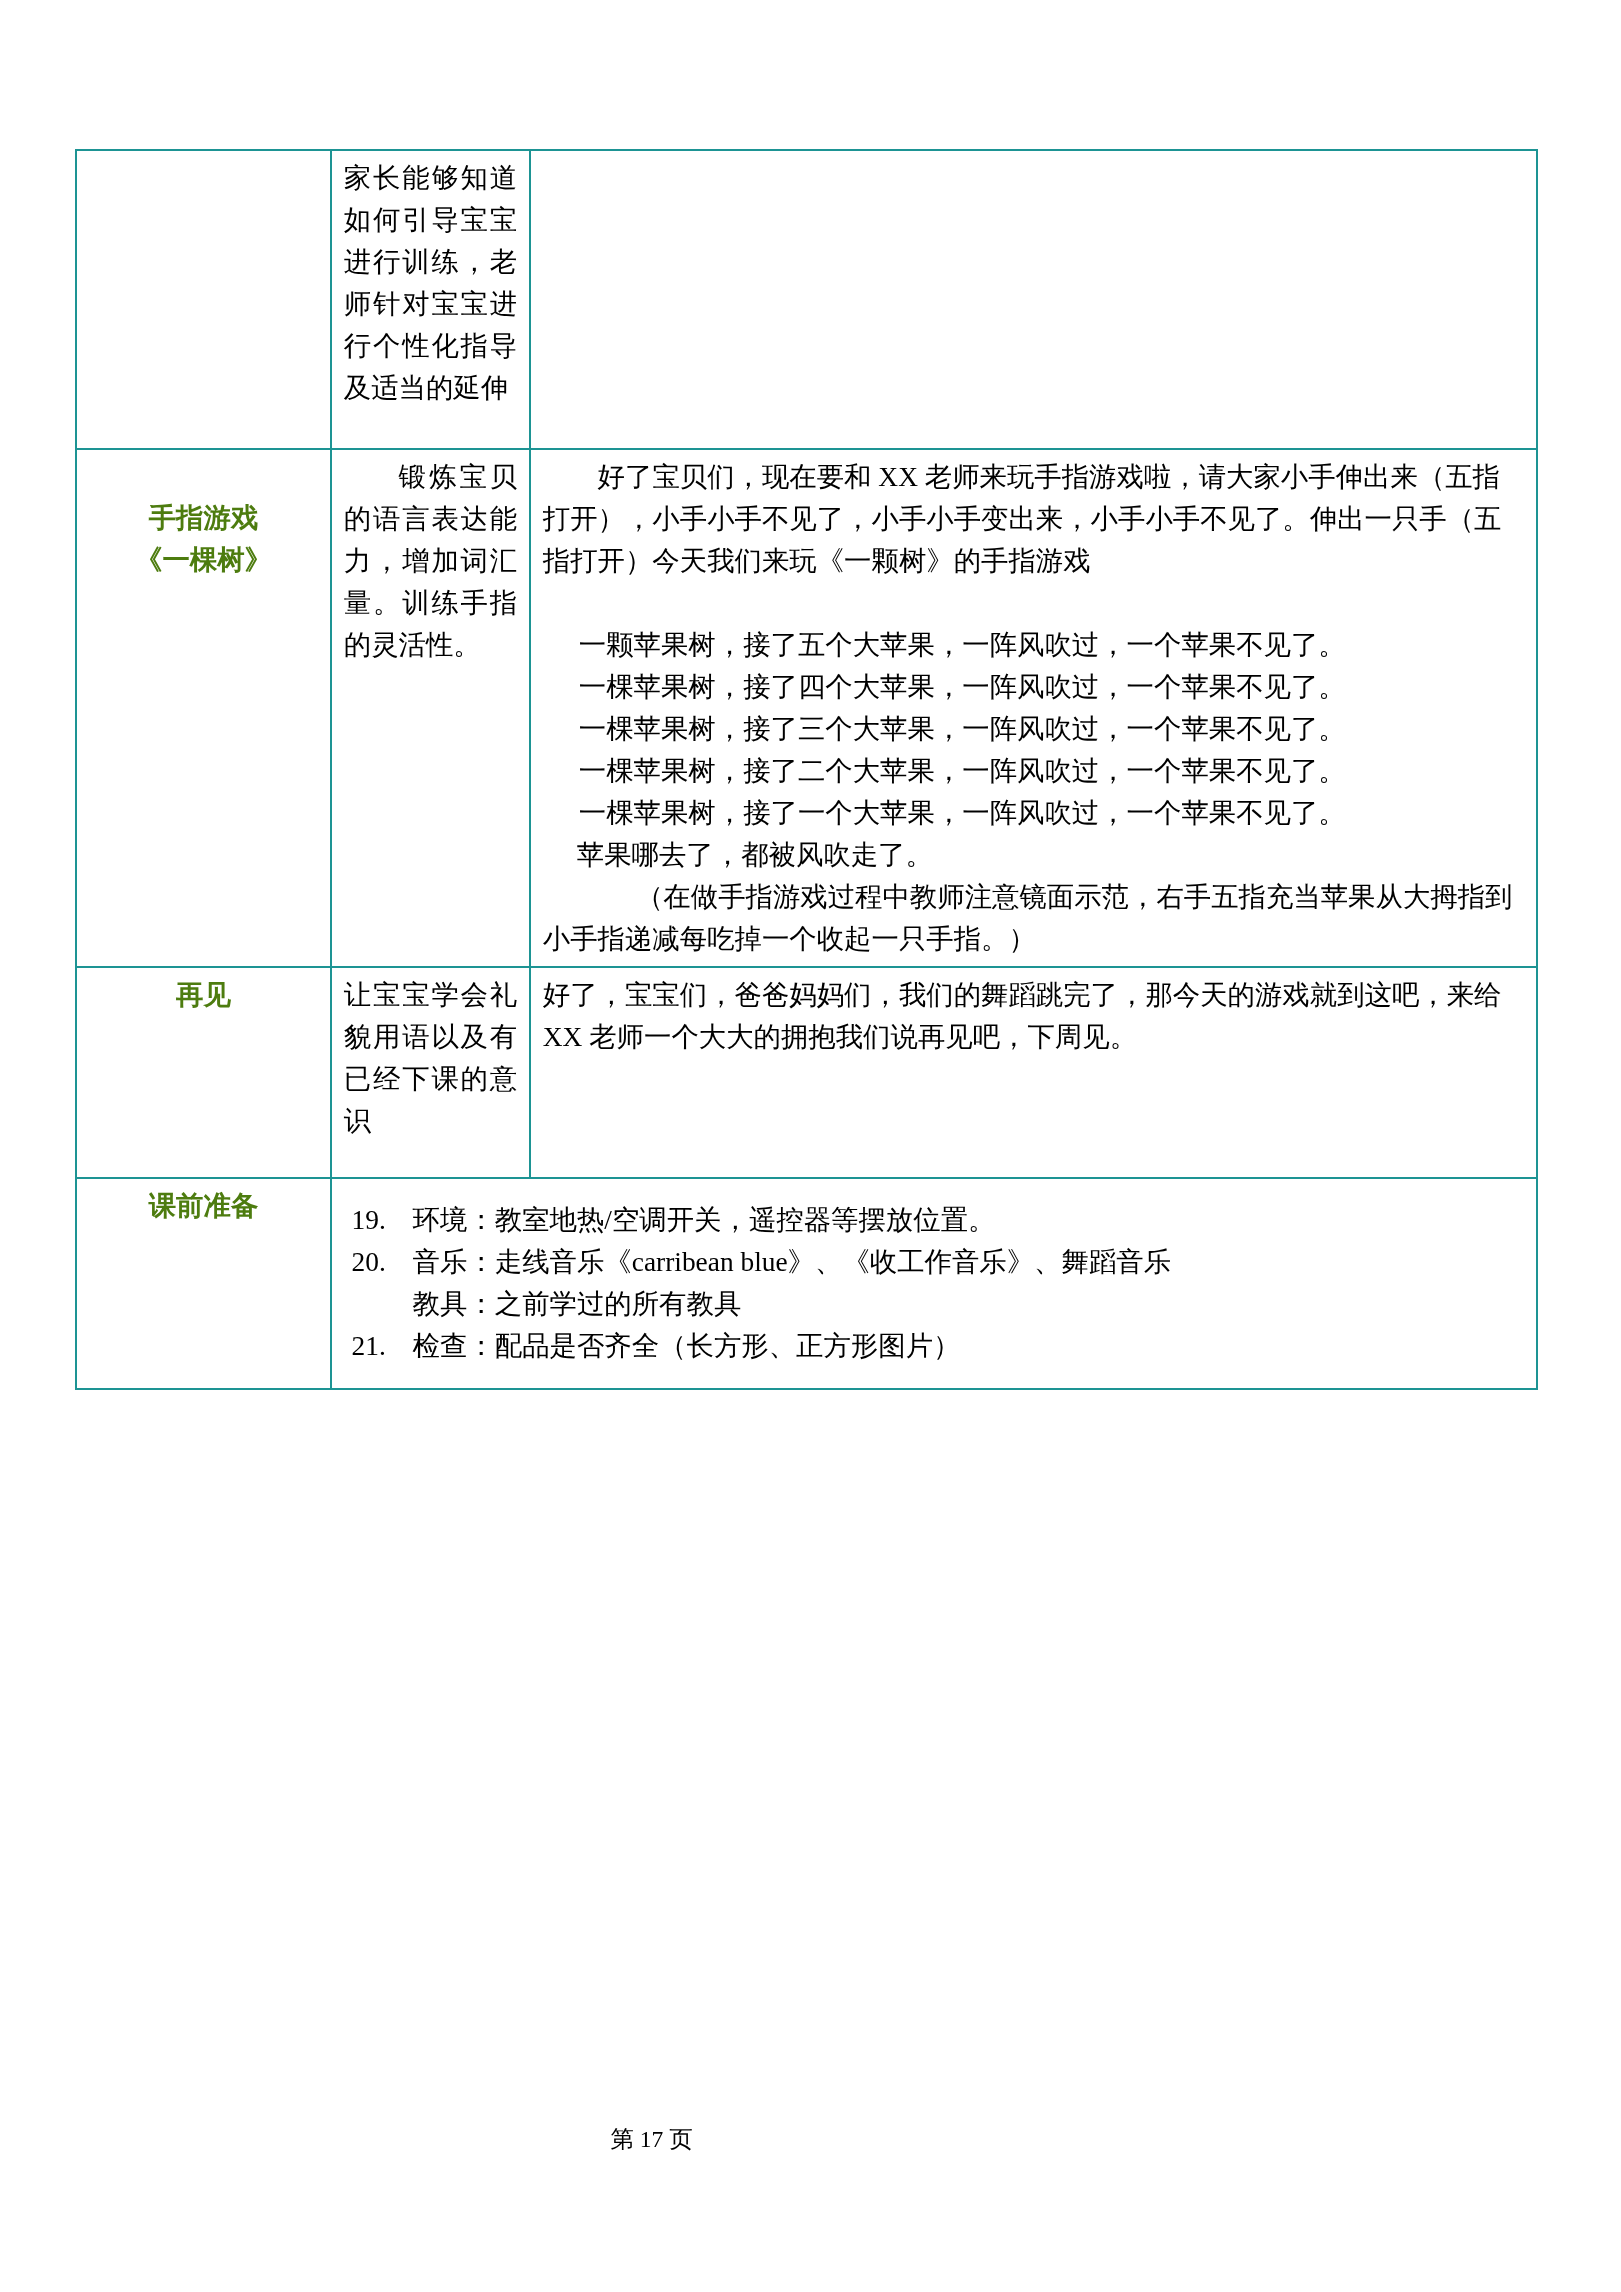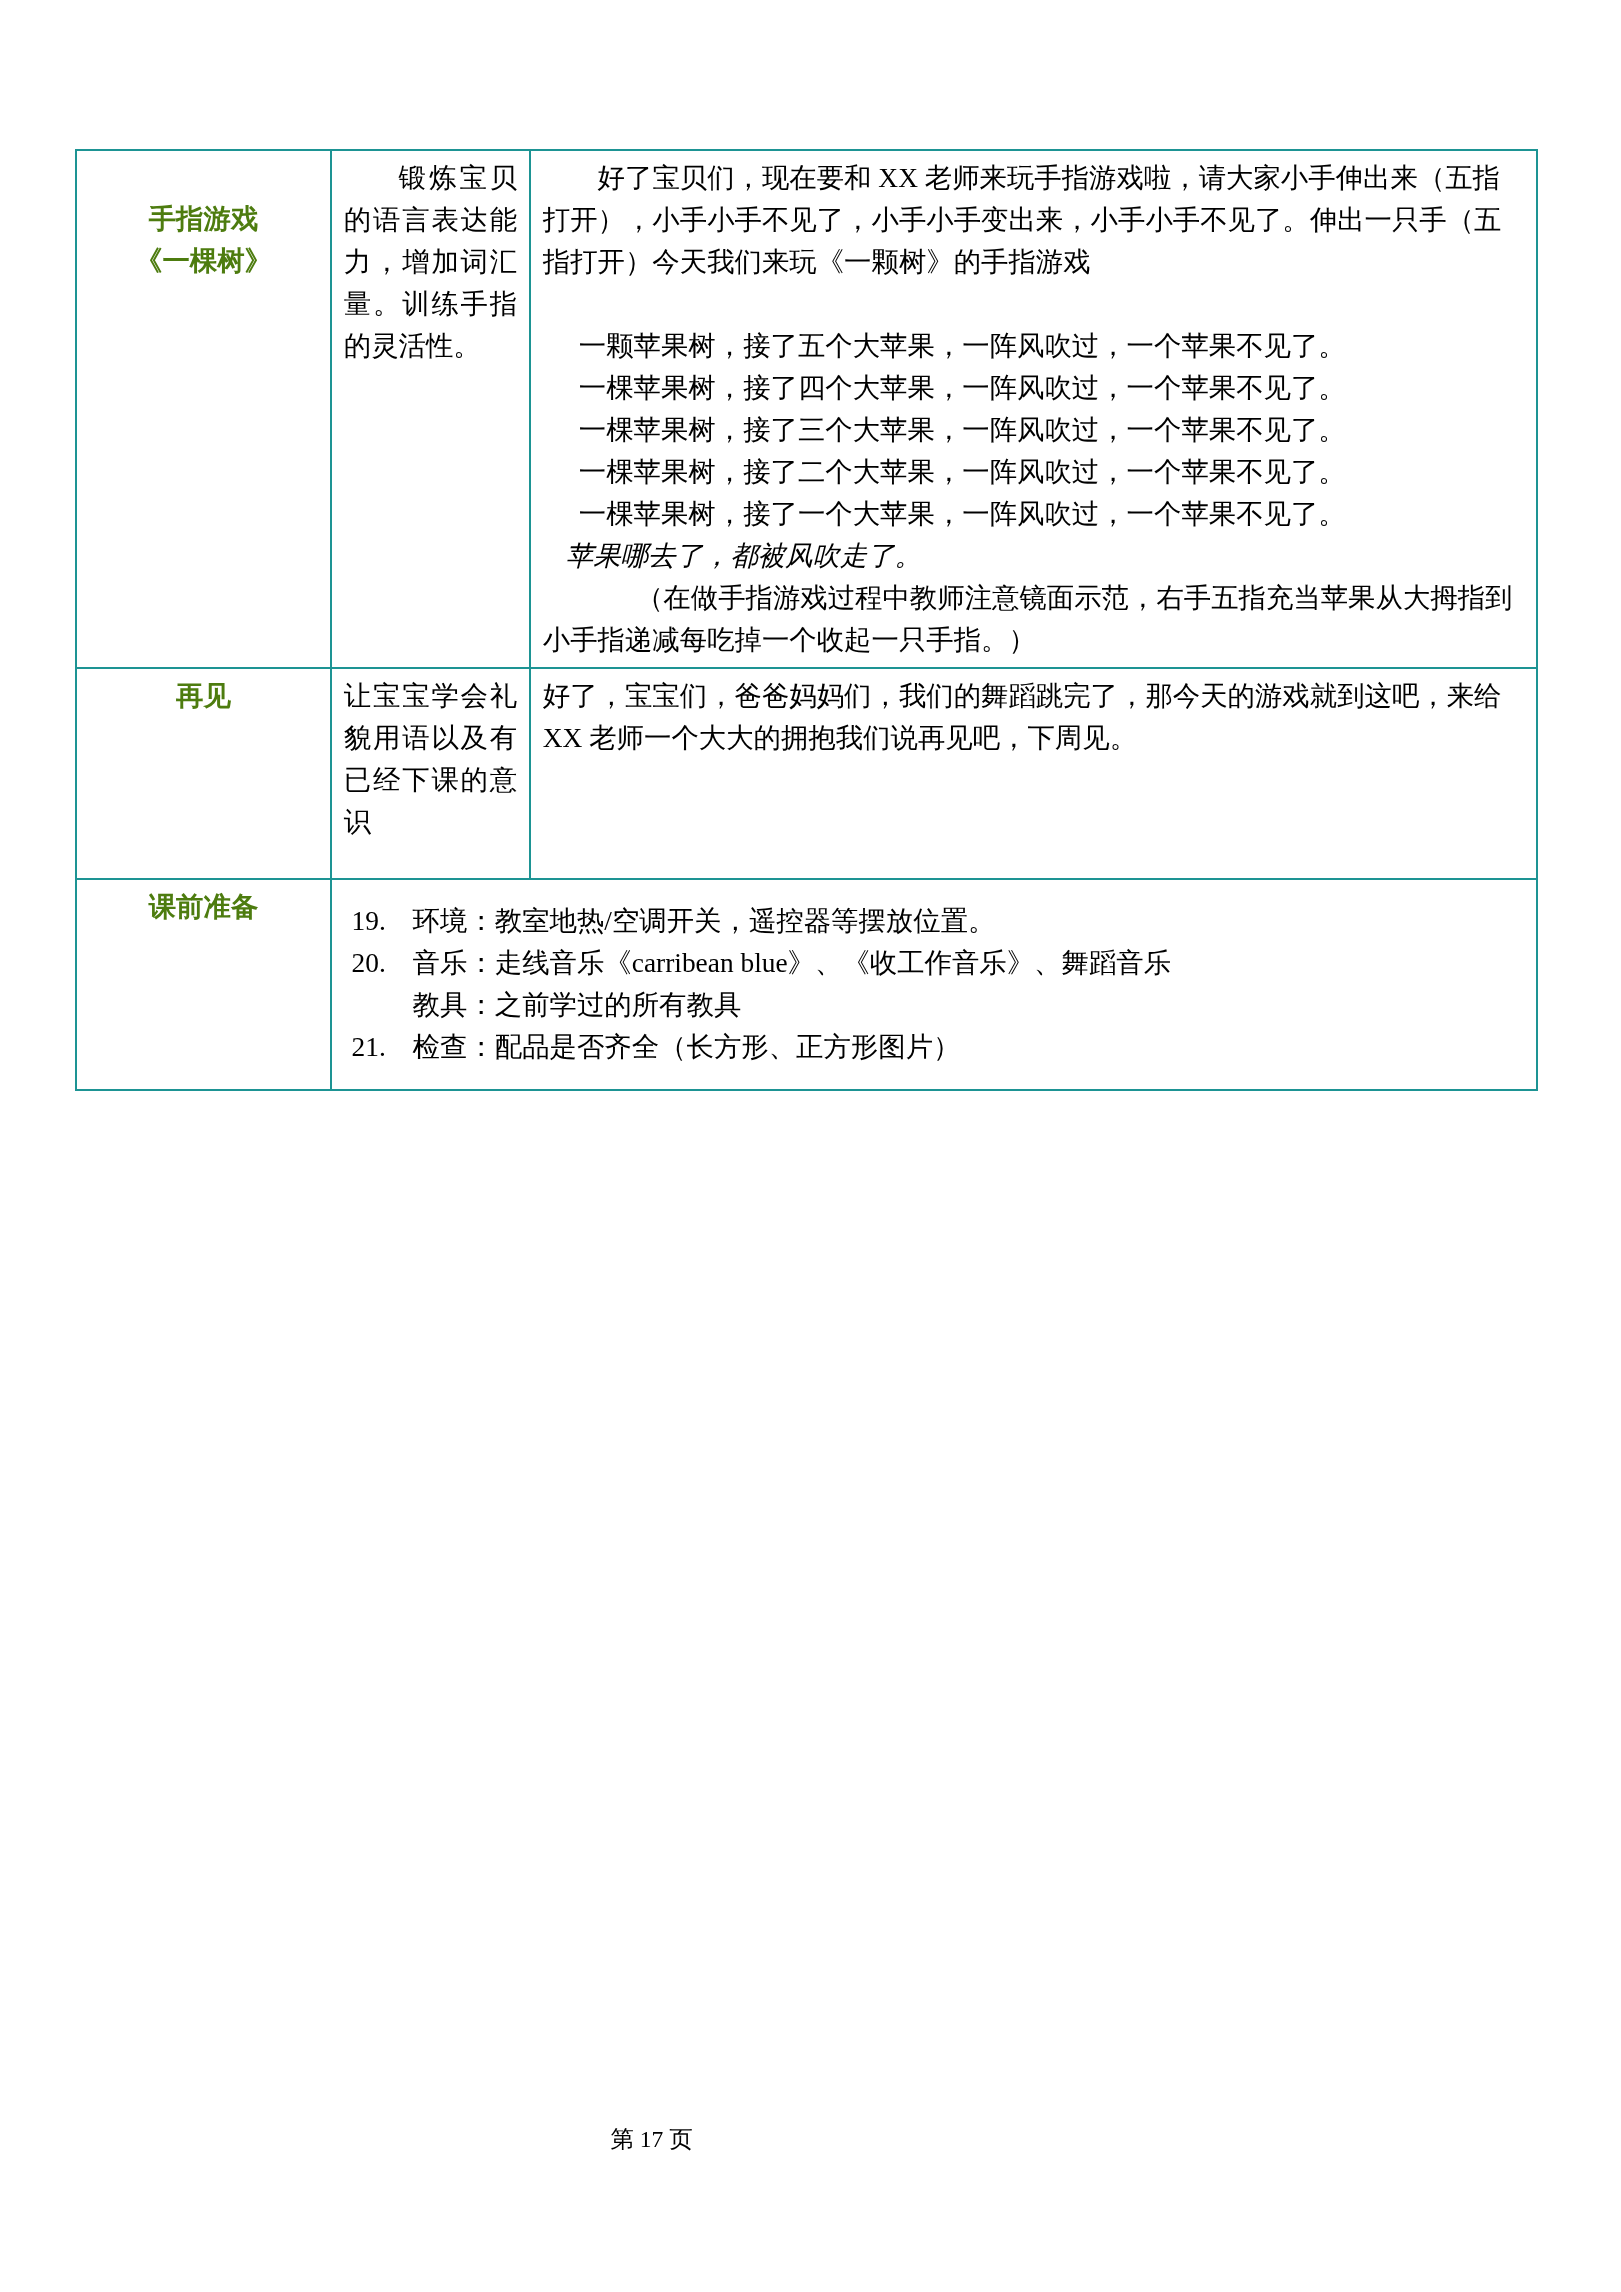--- a/index.html
+++ b/index.html
@@ -34,21 +34,21 @@
     vertical-align:middle;
     padding:5.9px 7.8px;
   }
   td.activity.top{vertical-align:top;padding-top:47px;}
   td.purpose p{margin:0;text-align:justify;}
   td.content{padding:5.9px 17.6px;}
   td.content p{margin:0;}
   .indent2{text-indent:2em;}
   .rhyme{margin-top:42px;}
   .rhyme-line{margin-left:36px;}
-  .rhyme-line.last{margin-left:23px;font-style:italic;}
+  .rhyme-line.last{margin-left:34px;}
   .note{text-indent:3.4em;}
   .prep-list{padding-left:7.8px;}
   .prep-item{display:flex;}
   .prep-num{width:61px;flex:0 0 61px;}
   .prep-text{flex:1;}
   .footer{
     position:absolute;left:0;top:2120px;width:1303px;
     text-align:center;font-size:23.5px;line-height:39px;color:#000;
   }
 </style>
@@ -57,20 +57,27 @@
 
 <div class="page">
   <table class="plan">
     <colgroup>
       <col style="width:255px">
       <col style="width:199px">
       <col style="width:1007px">
     </colgroup>
 
     <tbody>
+        <tr style="height:299px">
+      <td class="activity"></td>
+      <td class="purpose">
+        <p>家长能够知道如何引导宝宝进行训练，老师针对宝宝进行个性化指导及适当的延伸</p>
+      </td>
+      <td class="content"></td>
+    </tr>
 
     <tr style="height:513px">
       <td class="activity top">
         <div>手指游戏</div>
         <div>《一棵树》</div>
       </td>
       <td class="purpose">
         <p class="indent2">锻炼宝贝的语言表达能力，增加词汇量。训练手指的灵活性。</p>
       </td>
       <td class="content">

